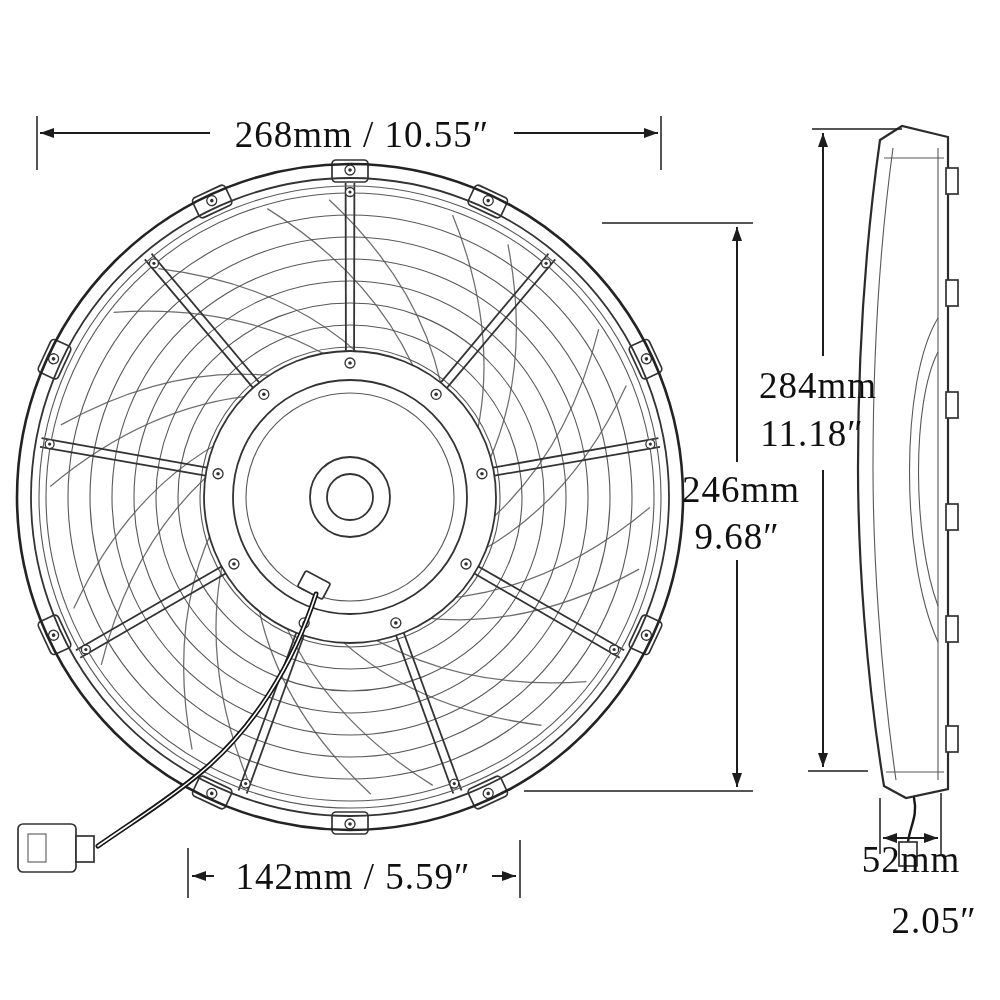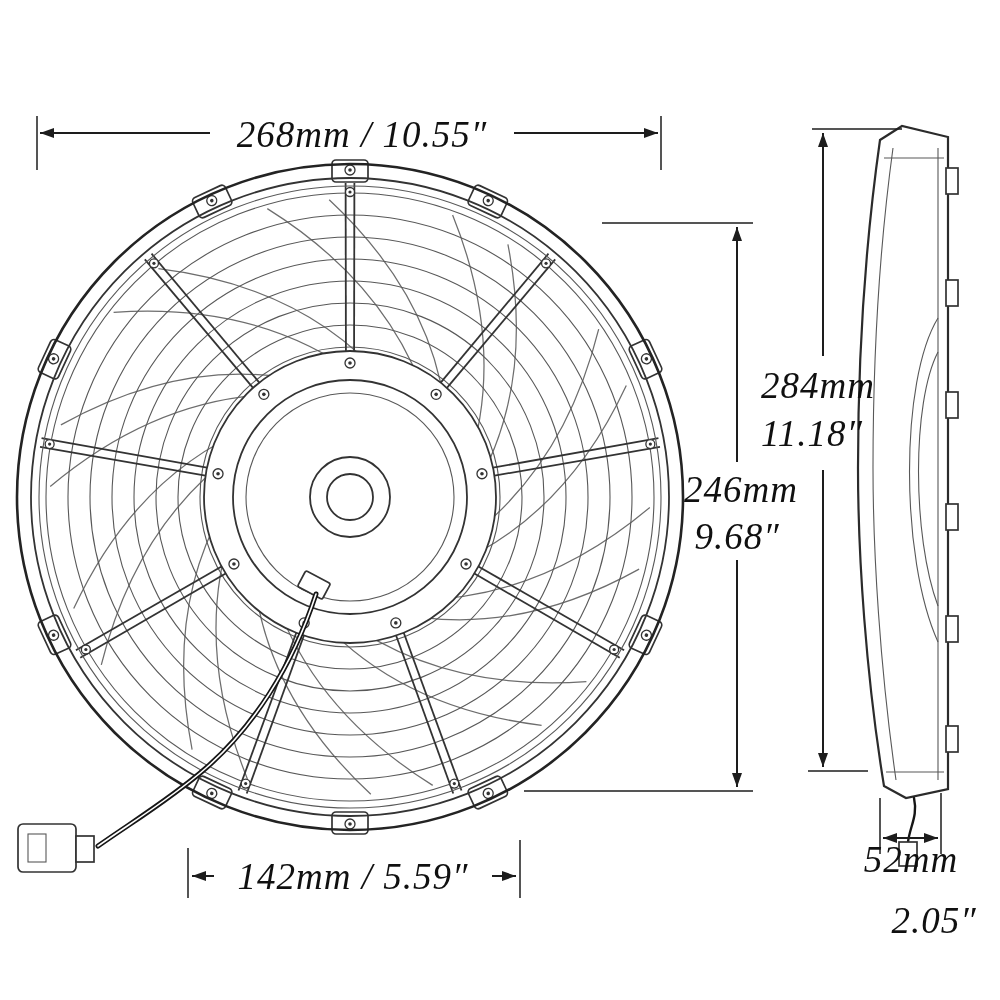--- a/index.html
+++ b/index.html
@@ -1,16 +1,16 @@
 <!DOCTYPE html>
 <html><head>
 <meta charset="utf-8">
 <style>
   html,body{margin:0;padding:0;background:#ffffff;}
-  .stage{position:relative;width:1000px;height:1000px;background:#fff;overflow:hidden;font-style:italic;}
+  .stage{position:relative;width:1000px;height:1000px;background:#fff;overflow:hidden;}
   .thick{fill:none;stroke:#232323;stroke-width:2.6}
   .med{fill:none;stroke:#333;stroke-width:1.8}
   .thin{fill:none;stroke:#585858;stroke-width:1.1}
   .blade{fill:none;stroke:#6d6d6d;stroke-width:1.25}
   .tab{fill:#fff;stroke:#333;stroke-width:1.7}
   .screw{fill:#fff;stroke:#333;stroke-width:1.3}
   .dot{fill:#333}
   .hubfill{fill:#fff;stroke:#333;stroke-width:1.8}
   .wire{fill:none;stroke:#161616;stroke-width:5;stroke-linecap:round}
   .wireIn{fill:none;stroke:#fff;stroke-width:1.6;stroke-linecap:round}

